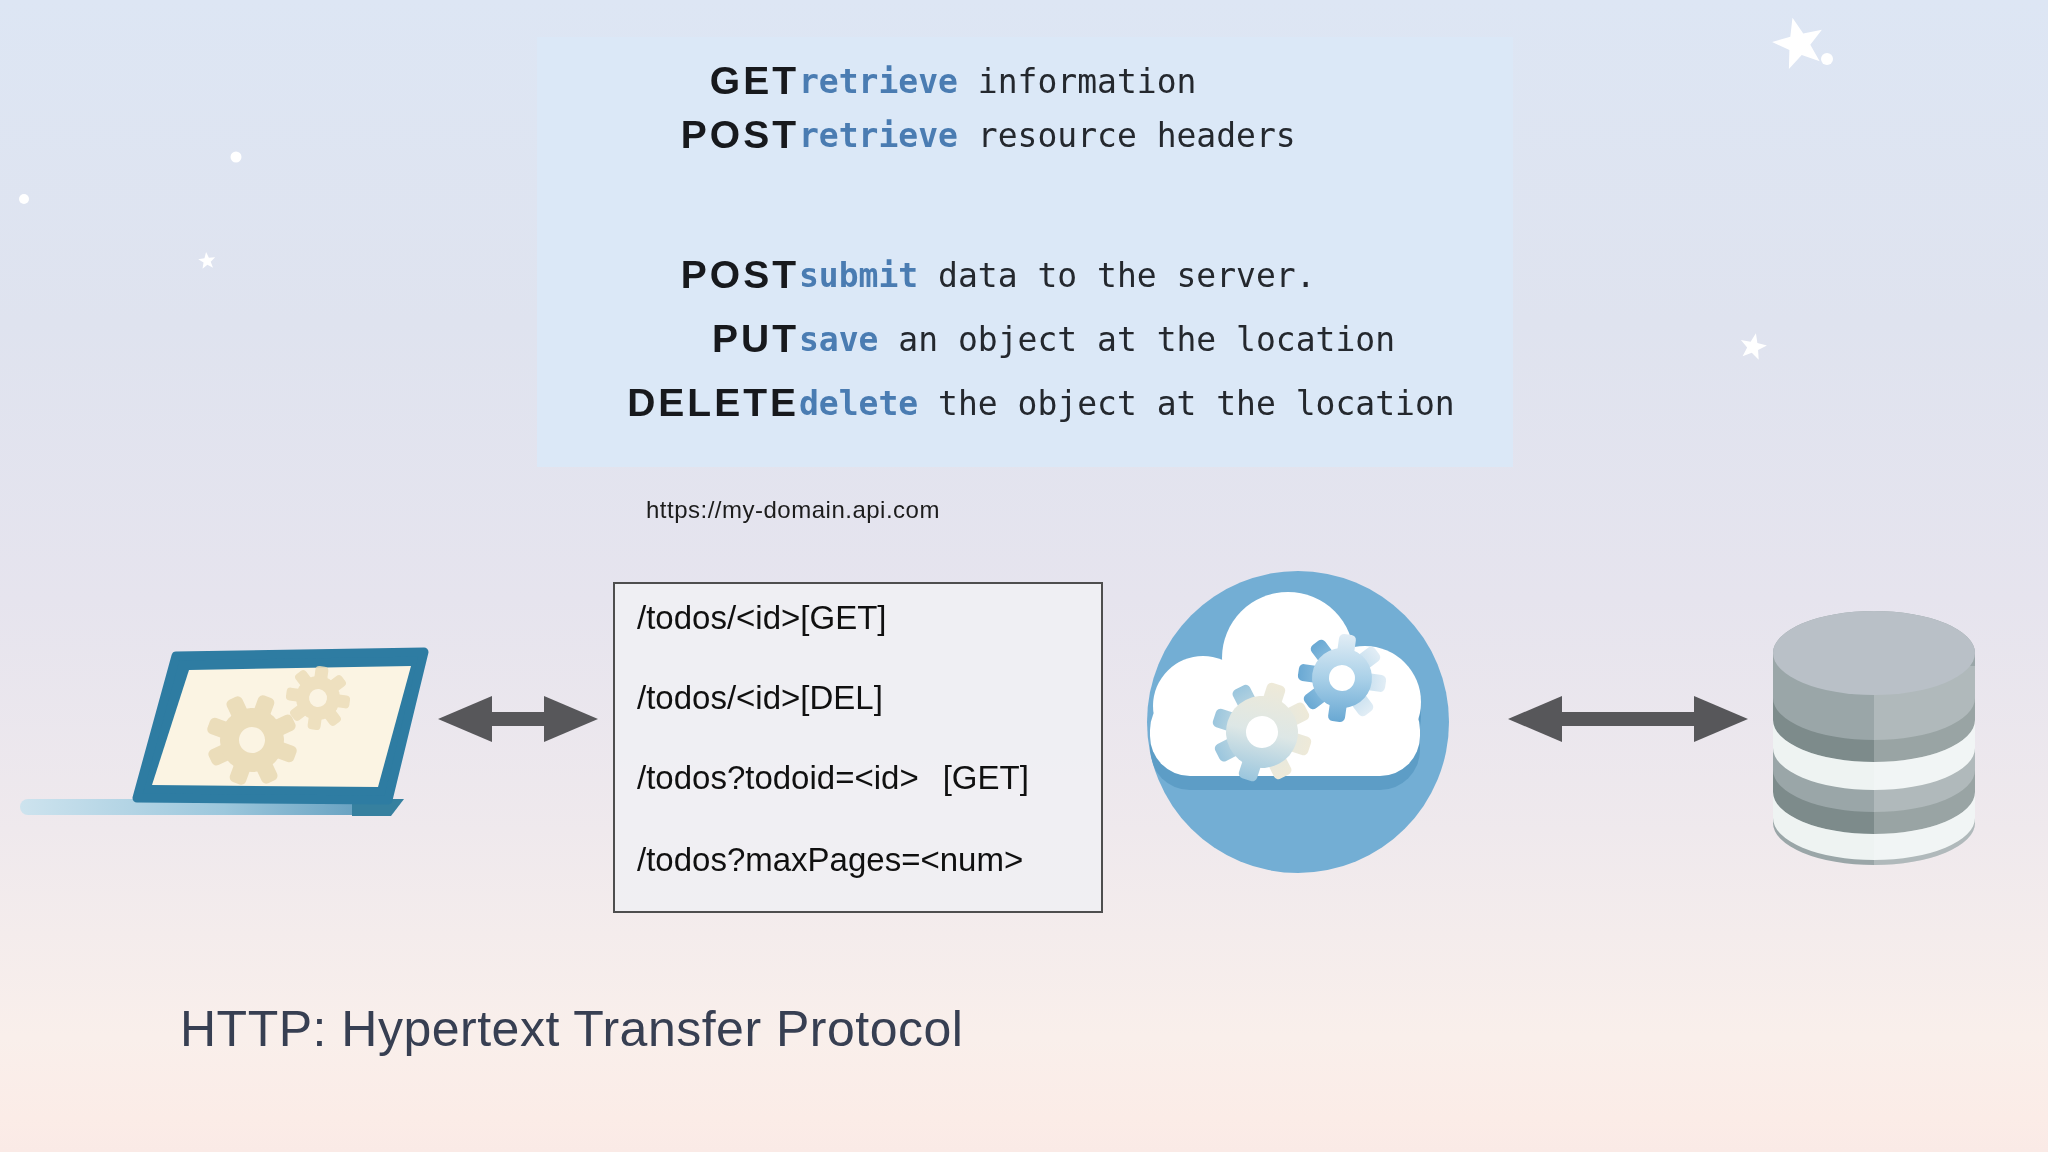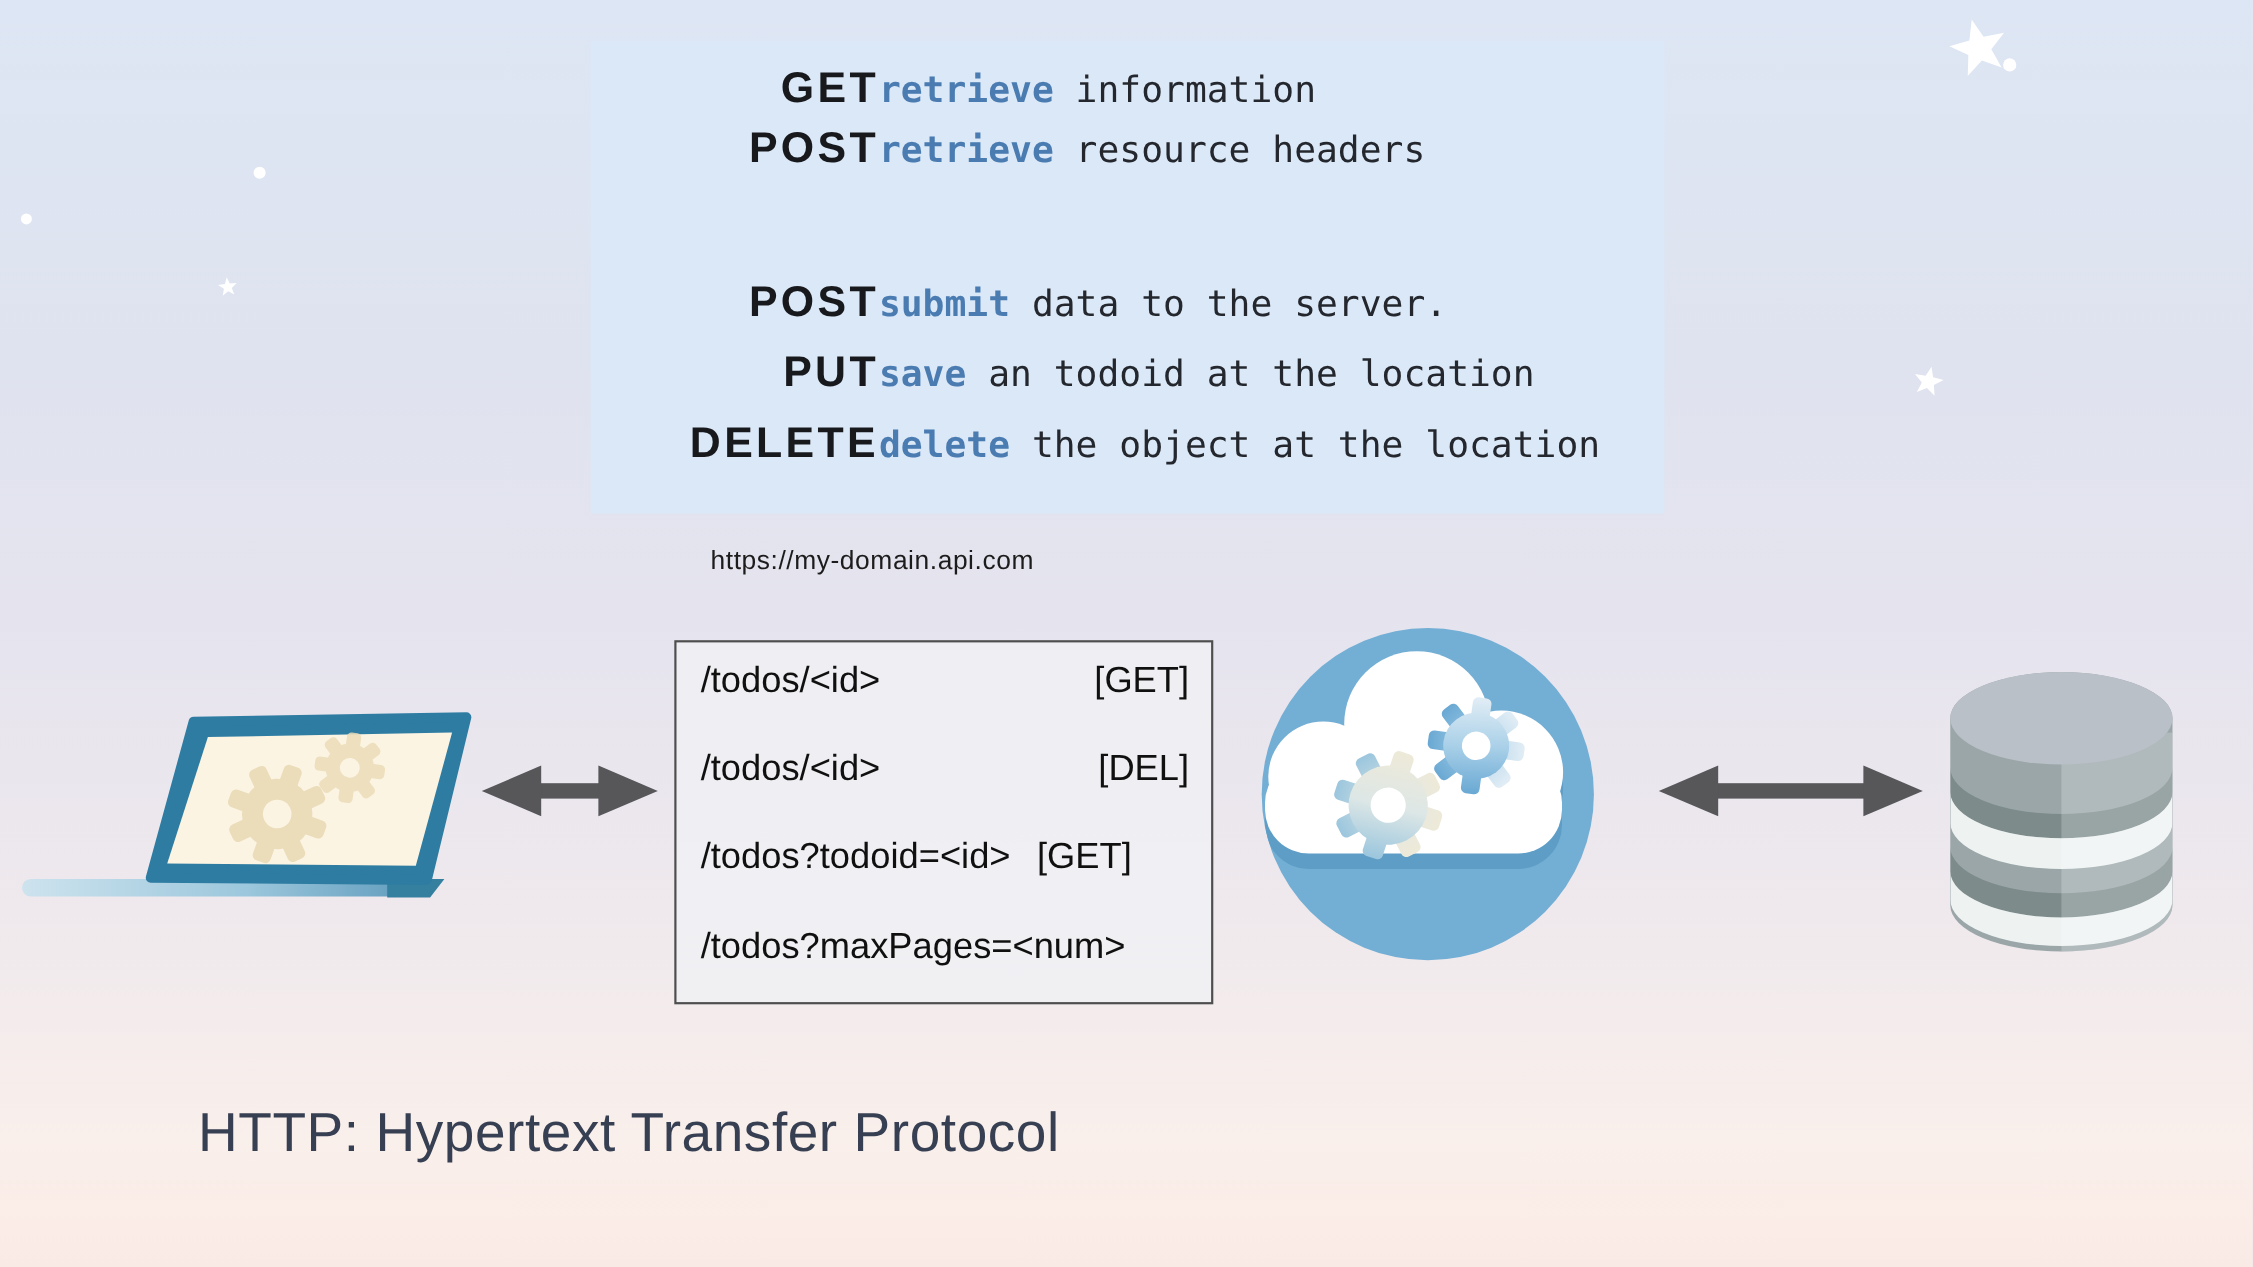--- a/index.html
+++ b/index.html
@@ -37,21 +37,21 @@
     font-size:24px;color:#1c1c1c;letter-spacing:0.5px;
   }
   .endpoint-box{
     position:absolute;left:613px;top:582px;width:490px;height:331px;
     background:rgba(240,240,243,0.9);border:2px solid #4e4e4e;box-sizing:border-box;
   }
   .ep-row{
     position:absolute;left:22px;right:20px;height:44px;line-height:44px;
     font-size:33px;color:#101010;display:flex;
   }
-  .ep-row.sb{justify-content:space-between;}
+  .ep-row.sb{}
   .ep-row.inline .verb{margin-left:24px;}
 
   
   .title{
     position:absolute;left:180px;top:1000px;margin:0;
     font-size:50px;font-weight:400;color:#373f52;letter-spacing:0.5px;
   }
 </style>
 </head>
 <body>
@@ -187,21 +187,21 @@
     <div class="m-row" style="top:74px">
       <div class="m-name">POST</div>
       <div class="m-desc"><span class="kw">retrieve</span><span> resource headers</span></div>
     </div>
     <div class="m-row" style="top:214px">
       <div class="m-name">POST</div>
       <div class="m-desc"><span class="kw">submit</span><span> data to the server.</span></div>
     </div>
     <div class="m-row" style="top:278px">
       <div class="m-name">PUT</div>
-      <div class="m-desc"><span class="kw">save</span><span> an todoid at the location</span></div>
+      <div class="m-desc"><span class="kw">save</span><span> an object at the location</span></div>
     </div>
     <div class="m-row" style="top:342px">
       <div class="m-name">DELETE</div>
       <div class="m-desc"><span class="kw">delete</span><span> the object at the location</span></div>
     </div>
   </section>
 
   <div class="api-url">https://my-domain.api.com</div>
 
   <div class="endpoint-box">

